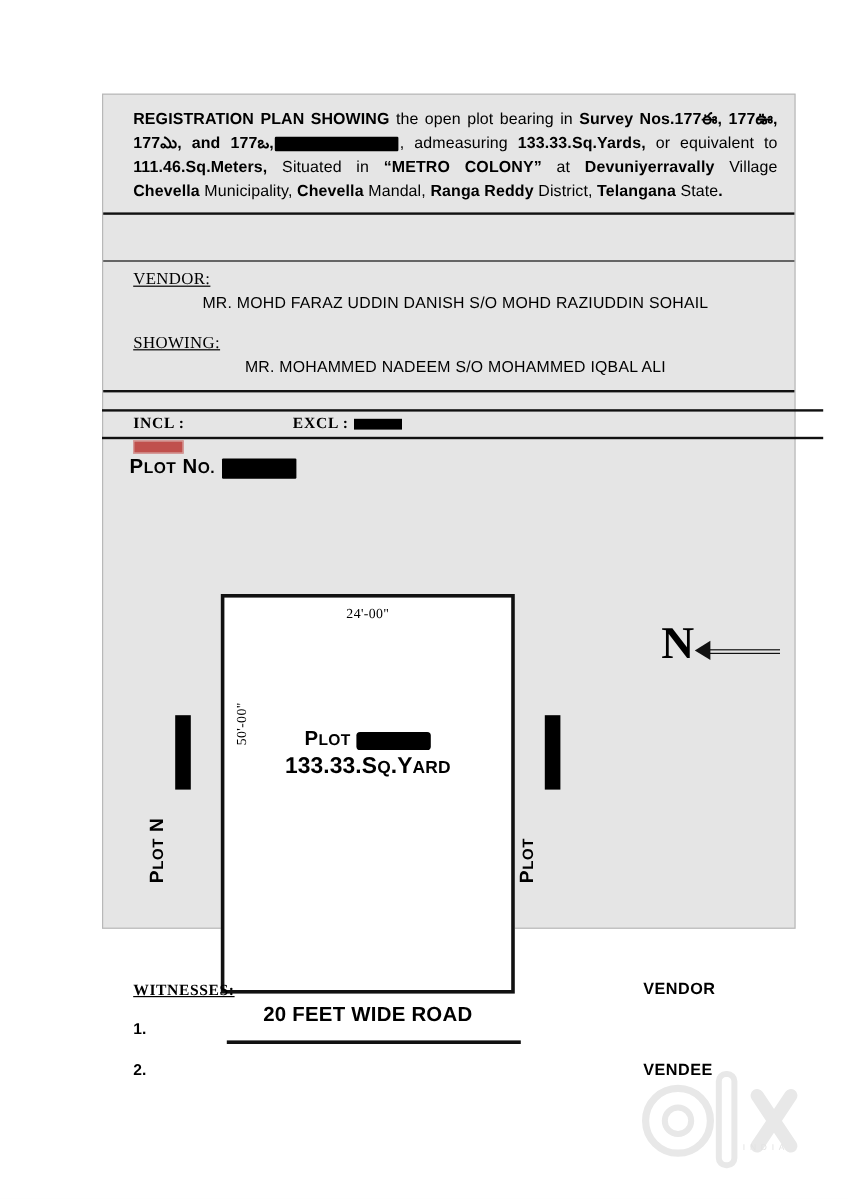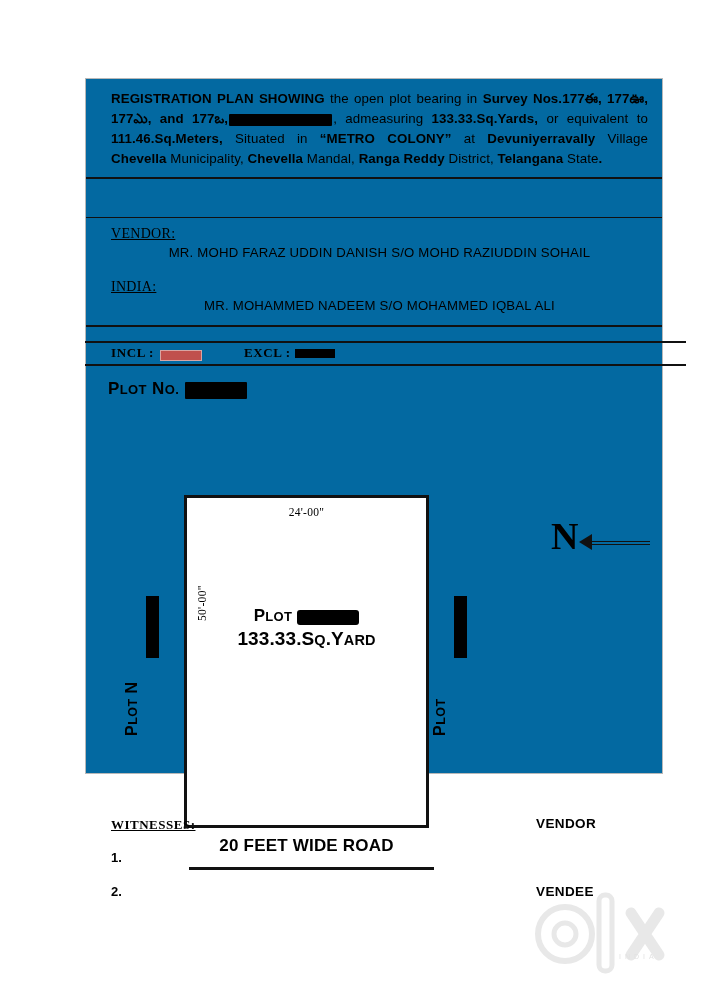--- a/index.html
+++ b/index.html
@@ -18,21 +18,21 @@
 
   
   #sheet {
     position: absolute;
     left: 85px;
     top: 78px;
     width: 578px;
     height: 696px;
     border: 1px solid #b8b8b8;
     box-sizing: border-box;
-    background: #0369a1;
+    background: #e5e5e5;
   }
 
   
   #desc-block {
     position: absolute;
     left: 0px;
     top: 0px;
     width: 576px;
     border-bottom: 2px solid #111;
     box-sizing: border-box;
@@ -101,22 +101,23 @@
     height: 2px;
     background: #111;
   }
   #band-rule-top { top: 0px; }
   #band-rule-bottom { top: 23px; }
   #incl-group {
     position: absolute;
     left: 25px;
     top: 4px;
     display: flex;
-    align-items: flex-end;
+    align-items: flex-start;
     gap: 6px;
+    flex-direction: column;
   }
   #excl-group {
     position: absolute;
     left: 158px;
     top: 4px;
     display: flex;
     align-items: center;
     gap: 4px;
   }
   .band-label {
@@ -394,21 +395,21 @@
       <b>REGISTRATION PLAN SHOWING</b><span> the open plot bearing in </span><b>Survey Nos.177ఈ, 177ఊ, 177ఎు, and 177ఒ,</b><span class="redact" id="redact-survey"></span><span>, admeasuring </span><b>133.33.Sq.Yards,</b><span> or equivalent to </span><b>111.46.Sq.Meters,</b><span> Situated in </span><b>“METRO COLONY”</b><span> at </span><b>Devuniyerravally</b><span> Village </span><b>Chevella</b><span> Municipality, </span><b>Chevella</b><span> Mandal, </span><b>Ranga Reddy</b><span> District, </span><b>Telangana</b><span> State</span><b>.</b>
     </div>
   </div>
 
   <div id="parties-block">
     <div id="vendor-group">
       <div class="party-label">VENDOR:</div>
       <div class="party-name">MR. MOHD FARAZ UDDIN DANISH  S/O  MOHD RAZIUDDIN SOHAIL</div>
     </div>
     <div id="vendee-group">
-      <div class="party-label">INDIA:</div>
+      <div class="party-label">SHOWING:</div>
       <div class="party-name">MR. MOHAMMED NADEEM S/O MOHAMMED IQBAL ALI</div>
     </div>
   </div>
 
   <div id="incl-excl-band">
     <div class="band-rule" id="band-rule-top"></div>
     <div id="incl-group">
       <span class="band-label">INCL :</span>
       <span class="swatch" id="incl-swatch" style="background: rgb(192, 80, 77);"></span>
     </div>

